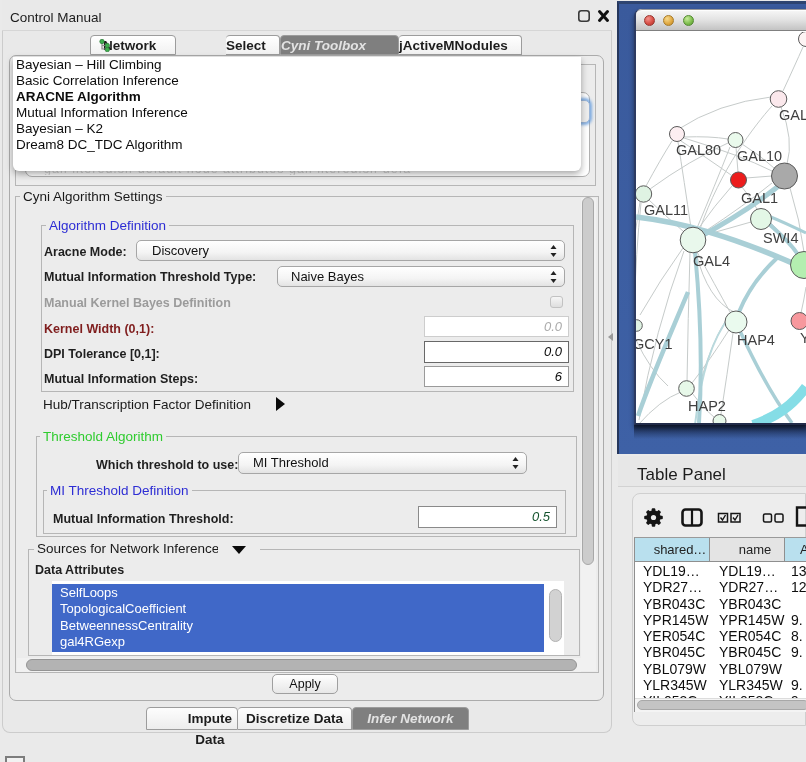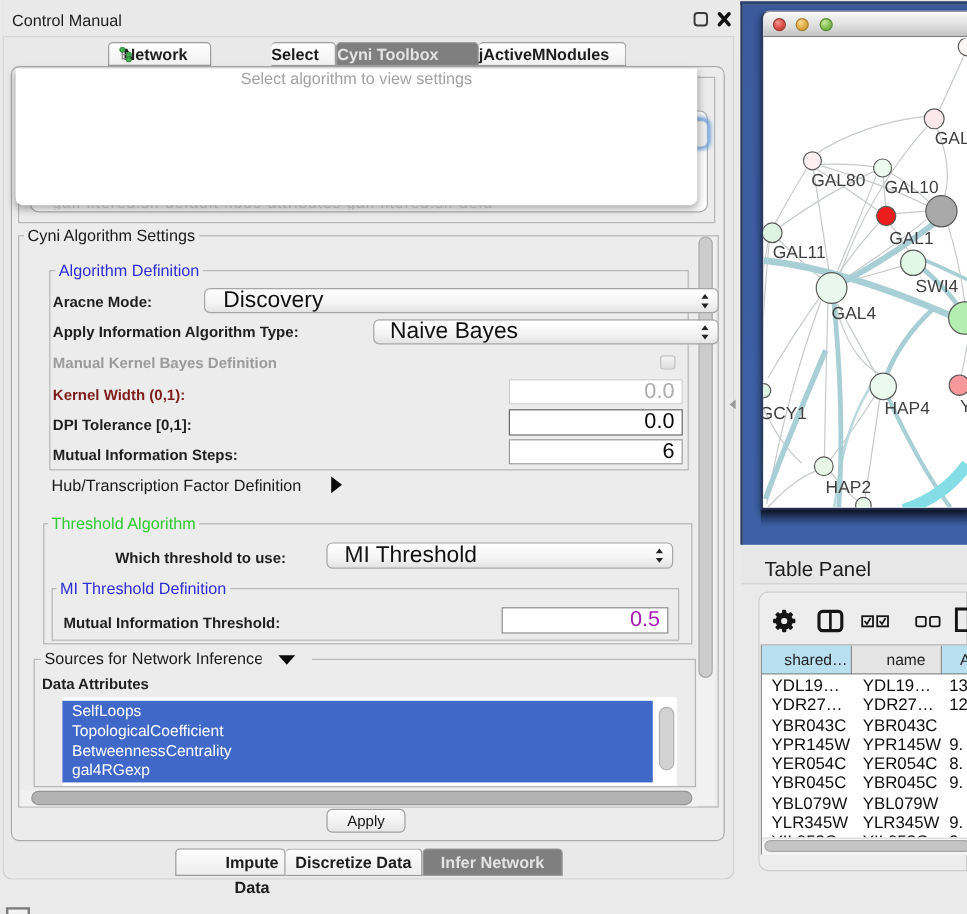--- a/index.html
+++ b/index.html
@@ -2,26 +2,26 @@
 <html><head>
 <meta charset="utf-8">
 <style>
 * { margin:0; padding:0; box-sizing:border-box; }
 html,body { width:806px; height:762px; overflow:hidden; }
 body { background:#eaeaea; font-family:"Liberation Sans", sans-serif; position:relative; }
 .abs { position:absolute; }
 .fslabel { position:absolute; font-size:13.5px; background:#ececec; padding:0 3px; line-height:13px; }
 .fsbox { position:absolute; border:1px solid #b6b6b6; }
 .lbl { position:absolute; font-size:12.5px; font-weight:bold; color:#1f1f1f; white-space:nowrap; }
-.field { position:absolute; background:#fff; font-size:18px; text-align:right; padding-right:6px; line-height:19px; }
-.combo { position:absolute; border:1px solid #a6a6a6; border-radius:5px; background:linear-gradient(#ffffff,#f4f4f4 60%,#e3e3e3); font-size:19px; color:#111;margin-left:34px; }
+.field { position:absolute; background:#fff; font-size:13px; text-align:right; padding-right:6px; line-height:19px;font-style:italic; }
+.combo { position:absolute; border:1px solid #a6a6a6; border-radius:5px; background:linear-gradient(#ffffff,#f4f4f4 60%,#e3e3e3); font-size:13px; color:#111; }
 .combo .ar { position:absolute; right:6px; top:3px; width:9px; height:14px; }
 .toptab { position:absolute; top:35px; height:20px; border:1px solid #9c9c9c; border-radius:4px 4px 0 0; background:linear-gradient(#ffffff,#f1f1f1); font-size:13.5px; font-weight:bold; color:#1d1d1d; text-align:left; line-height:19px; }
 .bottab { position:absolute; top:707px; height:23px; border:1px solid #9c9c9c; border-radius:4px 4px 0 0; background:linear-gradient(#fdfdfd,#ededed); font-size:13.5px; font-weight:bold; color:#1d1d1d; text-align:center; line-height:21px; }
-.seltab { background:#7f7f7f !important; color:#e3e3e3 !important; }
+.seltab { background:#7f7f7f !important; color:#e3e3e3 !important;font-style:italic; }
 </style>
 </head>
 <body>
 
 <div class="abs" id="cpwin" style="left:2px; top:0; width:610px; height:733px; background:#e9e9e9; border:1px solid #cccccc; border-top:none; border-radius:0 0 8px 8px;"></div>
 
 <div class="abs" style="left:2px; top:0; width:610px; height:31px; background:#e9e9e9; border-bottom:1px solid #d6d6d6;"></div>
 <div class="abs" style="left:10px; top:10px; font-size:13.5px; color:#1c1c1c;">Control Manual</div>
 <svg class="abs" style="left:575px; top:8px;" width="38" height="17" viewBox="0 0 38 17">
   <rect x="3.8" y="2.8" width="10.4" height="10.4" rx="2.5" fill="none" stroke="#3a3a3a" stroke-width="1.6"></rect>
@@ -57,21 +57,21 @@
 
 <div class="fsbox" style="left:41px; top:225px; width:533px; height:167px;"></div>
 <div class="fslabel" style="left:46px; top:219px; color:#2d2dd4;">Algorithm Definition</div>
 
 <div class="lbl" style="left:44px; top:245px;">Aracne Mode:</div>
 <div class="combo" style="left:136px; top:240px; width:429px; height:21px; line-height:19px; padding-left:15px;">Discovery<svg class="ar" viewBox="0 0 9 14">
       <path d="M4.5 1 L7.5 5 L1.5 5 Z" fill="#222"></path>
       <path d="M4.5 13 L7.5 9 L1.5 9 Z" fill="#222"></path>
     </svg></div>
 
-<div class="lbl" style="left:44px; top:270px;">Apply Information Algorithm Type:</div>
+<div class="lbl" style="left:44px; top:270px;">Mutual Information Threshold Type:</div>
 <div class="combo" style="left:277px; top:266px; width:288px; height:21px; line-height:19px; padding-left:13px;">Naive Bayes<svg class="ar" viewBox="0 0 9 14">
       <path d="M4.5 1 L7.5 5 L1.5 5 Z" fill="#222"></path>
       <path d="M4.5 13 L7.5 9 L1.5 9 Z" fill="#222"></path>
     </svg></div>
 
 <div class="lbl" style="left:44px; top:296px; color:#9b9b9b;">Manual Kernel Bayes Definition</div>
 <div class="abs" style="left:550px; top:296px; width:13px; height:12px; background:linear-gradient(#f6f6f6,#dedede); border:1px solid #c2c2c2; border-radius:3px;"></div>
 
 <div class="lbl" style="left:44px; top:322px; color:#7f1d1d;">Kernel Width (0,1):</div>
 <div class="field" style="left:424px; top:316px; width:145px; height:21px; border:1px solid #cdcdcd; color:#ababab;">0.0</div>
@@ -90,21 +90,21 @@
 
 <div class="lbl" style="left:96px; top:458px;">Which threshold to use:</div>
 <div class="combo" style="left:238px; top:452px; width:289px; height:22px; line-height:20px; padding-left:14px;">MI Threshold<svg class="ar" viewBox="0 0 9 14">
       <path d="M4.5 1 L7.5 5 L1.5 5 Z" fill="#222"></path>
       <path d="M4.5 13 L7.5 9 L1.5 9 Z" fill="#222"></path>
     </svg></div>
 
 <div class="fsbox" style="left:43px; top:490px; width:523px; height:44px;"></div>
 <div class="fslabel" style="left:47px; top:484px; color:#2d2dd4;">MI Threshold Definition</div>
 <div class="lbl" style="left:53px; top:512px;">Mutual Information Threshold:</div>
-<div class="field" style="left:418px; top:506px; width:139px; height:22px; border:1px solid #8a8a8a; color:#a21caf;">0.5</div>
+<div class="field" style="left:418px; top:506px; width:139px; height:22px; border:1px solid #8a8a8a; color:#14532d;">0.5</div>
 
 <div class="fsbox" style="left:28px; top:549px; width:552px; height:107px;"></div>
 <div class="fslabel" style="left:34px; top:542px; color:#1a1a1a;">Sources for Network Inference</div>
 <div class="abs" style="left:218px; top:544px; width:42px; height:11px; background:#ececec;"></div>
 <div class="abs" style="left:232px; top:546px; width:0; height:0; border-top:8px solid #0a0a0a; border-left:7.5px solid transparent; border-right:7.5px solid transparent;"></div>
 <div class="lbl" style="left:35px; top:563px; font-size:12.5px;">Data Attributes</div>
 
 <div class="abs" style="left:52px; top:581px; width:512px; height:74px; background:#fff;"></div>
 <div class="abs" style="left:52px; top:584px; width:492px; height:68px; background:#4068c8;"></div>
 <div class="abs" style="left:60px; top:585px; font-size:13px; color:#fff; line-height:16.3px;">SelfLoops<br>TopologicalCoefficient<br>BetweennessCentrality<br>gal4RGexp</div>
@@ -112,21 +112,21 @@
 
 <div class="abs" style="left:272px; top:674px; width:66px; height:20px; background:linear-gradient(#fefefe,#e7e7e7); border:1px solid #9f9f9f; border-radius:5px; font-size:12.5px; color:#111; text-align:center; line-height:19px;">Apply</div>
 
 <div class="bottab" style="left:146px; width:92px;padding-left:36px;">Impute Data</div>
 <div class="bottab" style="left:238px; width:114px; border-left:none;">Discretize Data</div>
 <div class="bottab seltab" style="left:352px; width:117px;">Infer Network</div>
 
 <div class="abs" style="left:5px; top:756px; width:20px; height:10px; background:#f2f2f2; border:2px solid #7d7d7d;"></div>
 
 <div class="abs" style="left:13px; top:57px; width:568px; height:114px; background:#fff; border-radius:0 0 6px 6px; box-shadow:0 3px 7px rgba(0,0,0,.35); font-size:13.5px; color:#0c0c0c;">
-  <div style="height:16.5px; line-height:17px; text-align:center; color:#a2a2a2;">Select algorithm to view settings</div>
+  <div style="line-height:16px; padding-left:3px;">Bayesian – Hill Climbing<br>Basic Correlation Inference<br><b>ARACNE Algorithm</b><br>Mutual Information Inference<br>Bayesian – K2<br>Dream8 DC_TDC Algorithm</div>
 </div>
 
 <div class="abs" style="left:608px; top:333px; width:0; height:0; border-right:5px solid #9a9a9a; border-top:4px solid transparent; border-bottom:4px solid transparent;"></div>
 
 <div class="abs" style="left:617px; top:1px; width:189px; height:453px; border-left:2px solid #26375c; border-top:3px solid #2e4470; background:linear-gradient(#3a5a9c, #3e61a6);"></div>
 <div class="abs" style="left:634px; top:425px; width:172px; height:14px; background:linear-gradient(rgba(14,24,48,.82), rgba(14,24,48,0));"></div>
 
 <div class="abs" style="left:634px; top:9px; width:172px; height:416px; background:#fff; border-left:2px solid #2d3b62; border-bottom:2px solid #222c4a; border-radius:7px 0 0 0; box-shadow:0 3px 5px rgba(0,0,0,.45);"></div>
 <div class="abs" style="left:636px; top:9px; width:170px; height:22px; background:linear-gradient(#f7f7f7,#e2e2e2 50%,#c3c3c3); border-top:1px solid #98989a; border-bottom:1px solid #808080; border-radius:6px 0 0 0; box-shadow:inset 0 1px 0 #fdfdfd;"></div>
 <div class="abs" style="left:644px; top:14.5px; width:11px; height:11px; border-radius:50%; background:radial-gradient(circle at 35% 30%, #f3928c, #d64b42 60%, #a83a32); border:0.5px solid #99352e;"></div>

